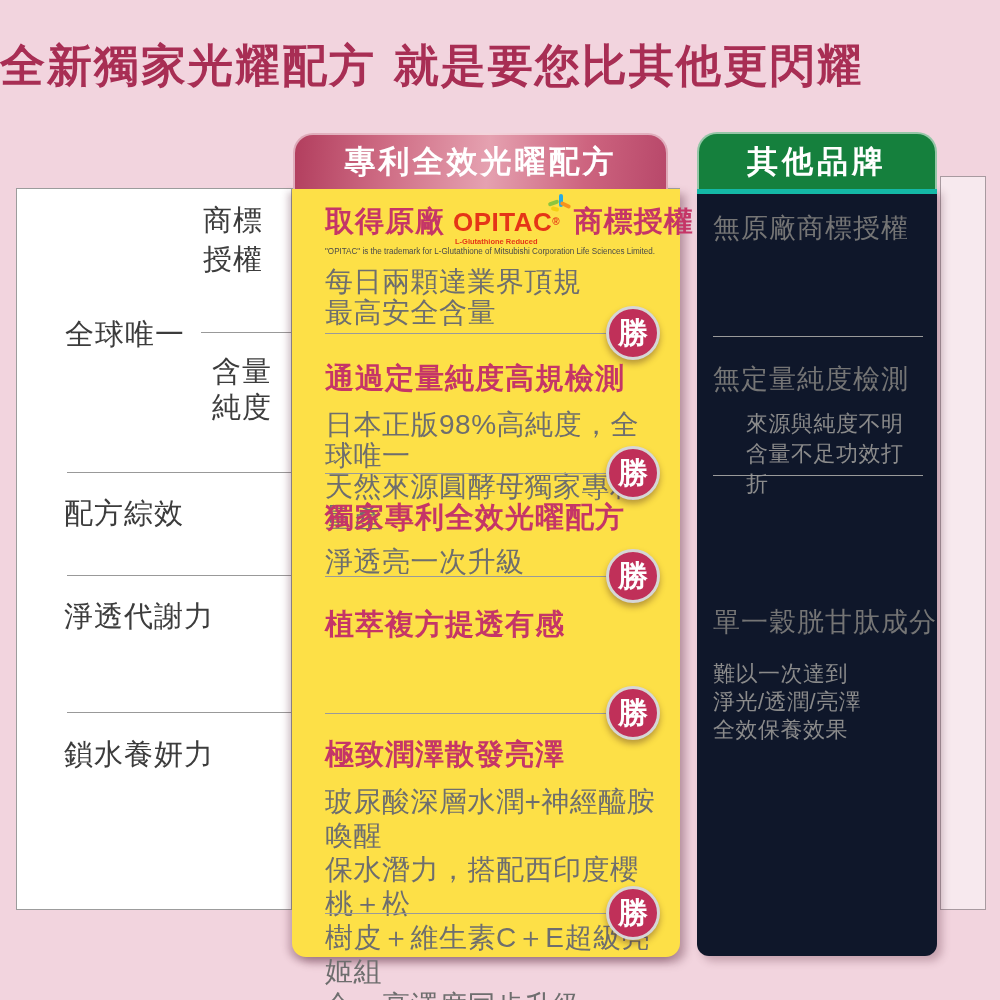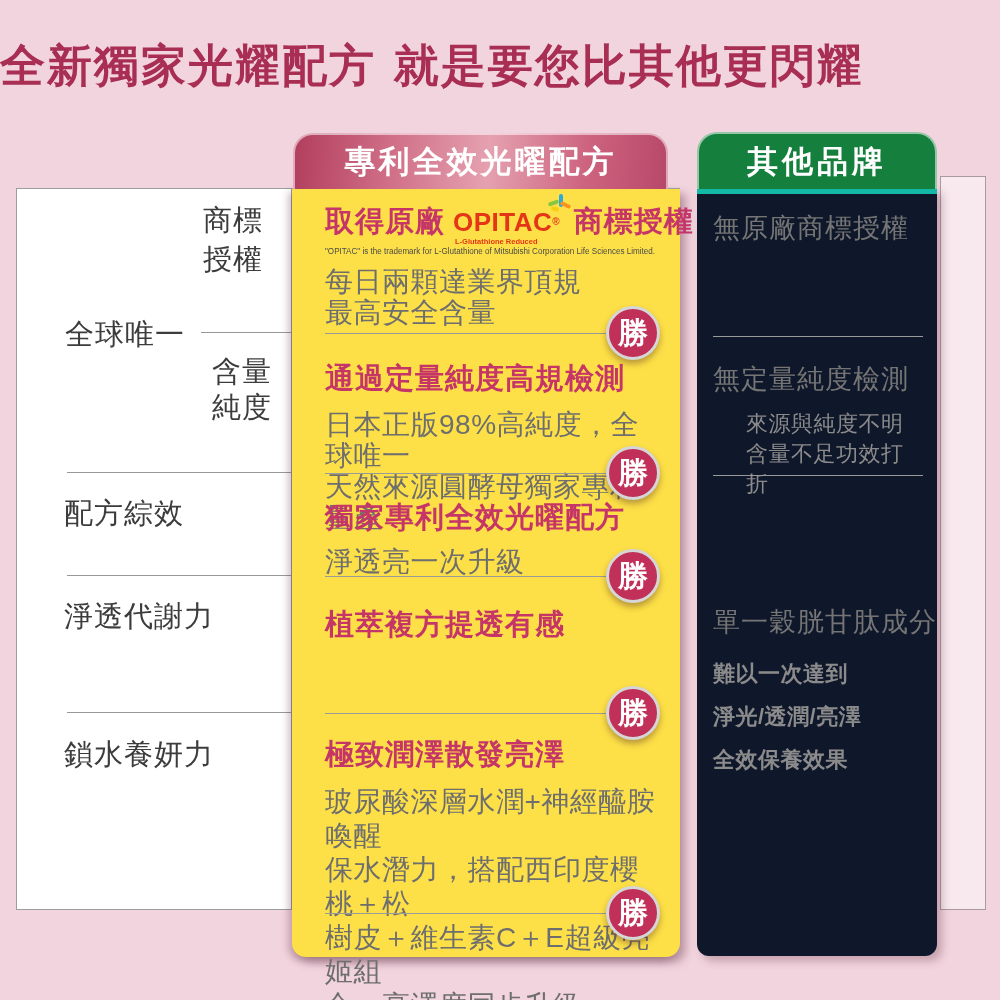--- a/index.html
+++ b/index.html
@@ -103,21 +103,21 @@
   .mol-yellow { width:8px; height:4px; left:3px; top:13px;  background:#f5cf13; transform:rotate(15deg); }
 
   
   .rrow { position:absolute; left:16px; width:210px; }
   .rtitle { font-size:27px; font-weight:500; color:#757575; letter-spacing:1px; white-space:nowrap; }
   .rbody { font-size:22px; color:#8b8b8b; line-height:30px; margin-top:14px; white-space:pre-line; letter-spacing:0.5px; }
   .rrow1 { top:16px; }
   .rrow2 { top:167px; }
   .rrow2 .rbody { margin-top:12px;margin-left:33px; }
   .rrow4 { top:410px; }
-  .rrow4 .rbody { margin-top:12px; line-height:43px;font-weight:bold; }
+  .rrow4 .rbody { margin-top:20px; line-height:28px; }
   .rdiv { position:absolute; left:16px; width:210px; height:0; border-top:1px solid #9a9a9a; }
   .rd1 { top:142px; } .rd2 { top:281px; }
 </style>
 </head>
 <body>
 
 <div class="page">
 
   <div class="main-title">全新獨家光耀配方 就是要您比其他更閃耀</div>
 

